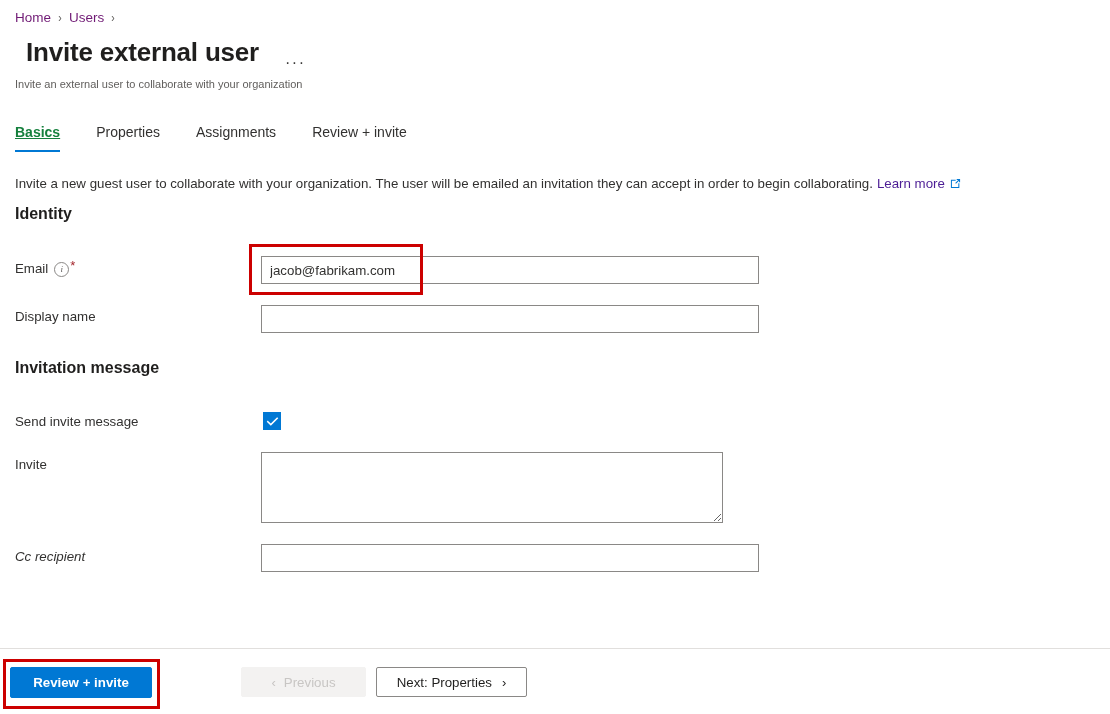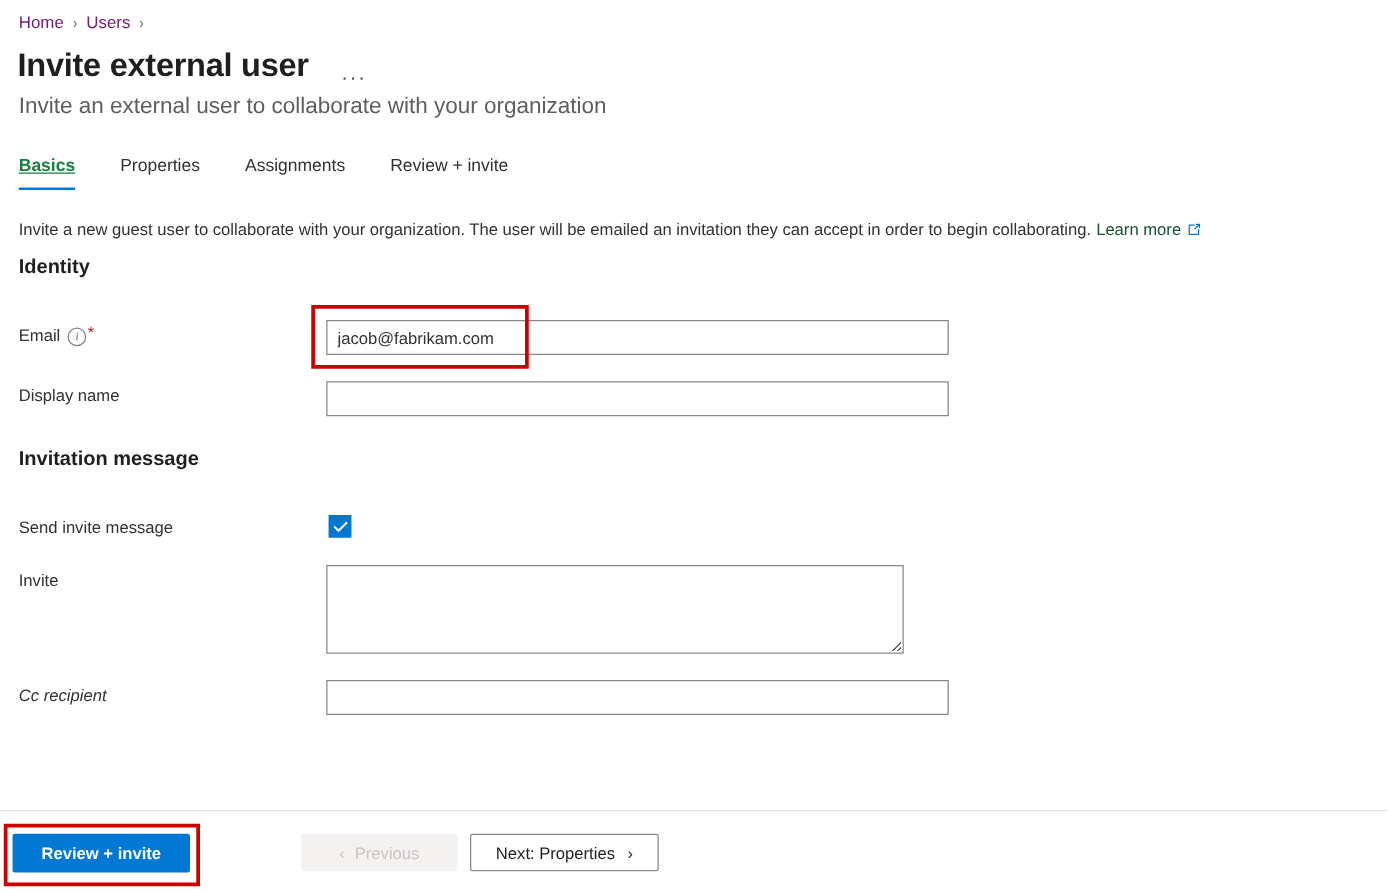--- a/index.html
+++ b/index.html
@@ -36,21 +36,21 @@
     color: #605e5c;
     margin: 0 7px;
     font-size: 12px;
     display: inline-block;
     transform: scaleX(0.85);
   }
 
   
   .title-row {
     position: absolute;
-    left: 14px;
+    left: 26px;
     top: 36px;
     display: flex;
     align-items: flex-end;
   }
   .page-title {
     font-size: 26px;
     font-weight: 600;
     color: #201f1e;
     letter-spacing: -0.2px;
     line-height: 32px;
@@ -63,21 +63,21 @@
     font-size: 16px;
     letter-spacing: 1.5px;
     line-height: 10px;
     cursor: pointer;
     user-select: none;
   }
   .page-subtitle {
     position: absolute;
     left: 15px;
     top: 75px;
-    font-size: 18px;
+    font-size: 11px;
     color: #605e5c;
     line-height: 18px;
     white-space: nowrap;
   }
 
   
   .tabs {
     position: absolute;
     left: 15px;
     top: 122px;
@@ -113,21 +113,21 @@
   .description {
     position: absolute;
     left: 15px;
     top: 175px;
     font-size: 13.3px;
     color: #323130;
     line-height: 18px;
     white-space: nowrap;
   }
   .learn-link {
-    color: #14532d;
+    color: #4c1d95;
     text-decoration: none;
     cursor: pointer;
     margin-left: 4px;
   }
   .ext-icon {
     display: inline-block;
     margin-left: 5px;
     vertical-align: -1px;
   }
 

